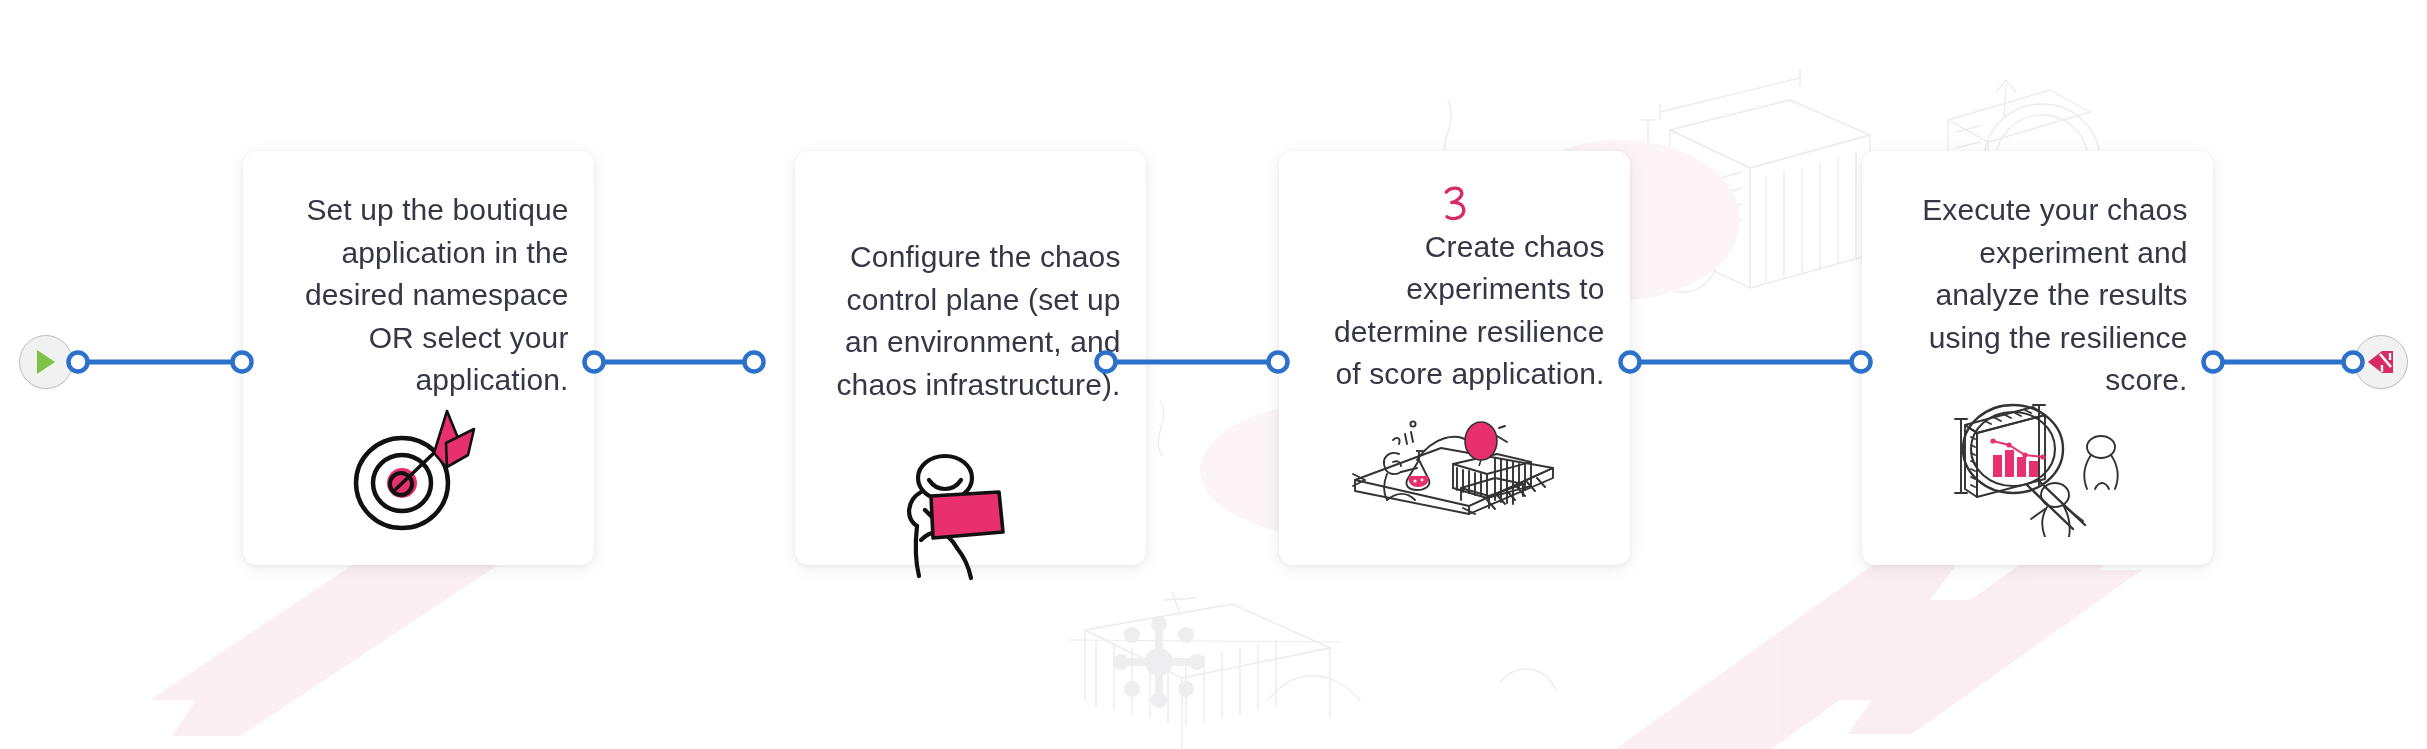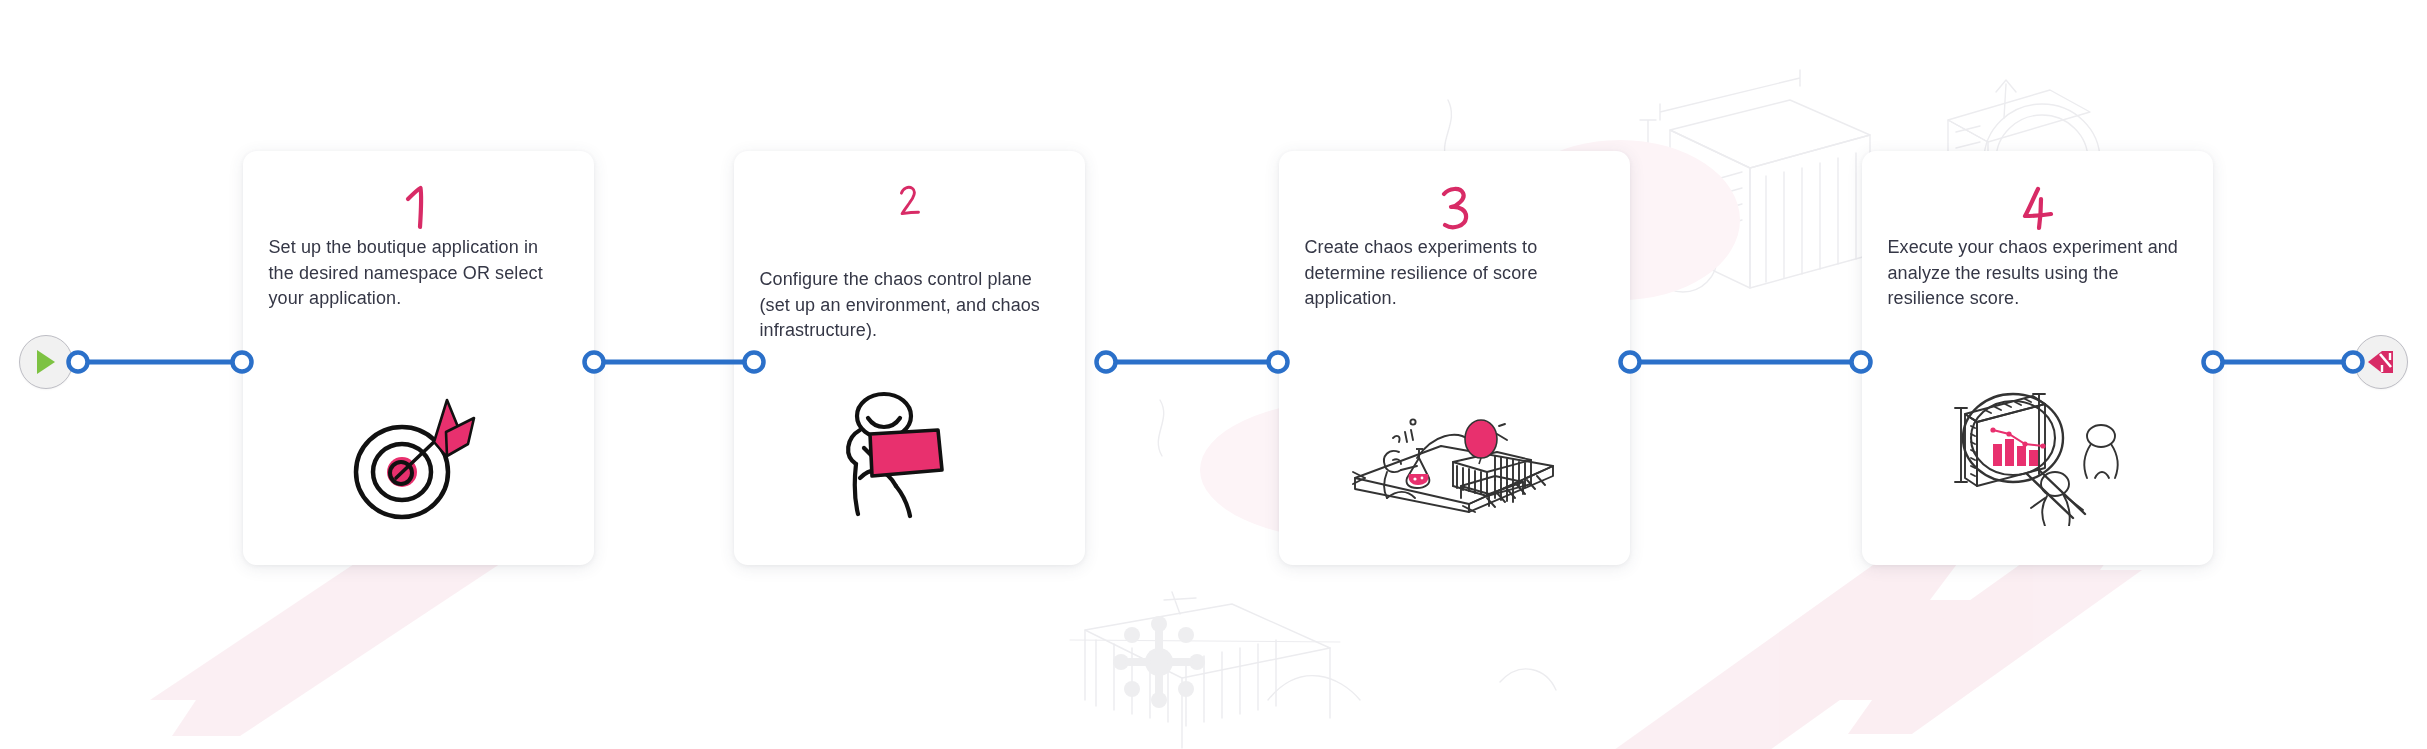--- a/index.html
+++ b/index.html
@@ -74,35 +74,35 @@
     border-radius: 14px;
     box-shadow: 0 3px 16px rgba(60,64,90,0.10),
                 0 1px 4px rgba(60,64,90,0.06);
     z-index: 4;
     display: flex;
     flex-direction: column;
     align-items: center;
     padding: 34px 20px 18px;
   }
   .card-1 { left: 243px;  }
-  .card-2 { left: 734px; gap: 47px;  }
+  .card-2 { left: 795px; gap: 47px;  }
   .card-3 { left: 1279px; }
   .card-4 { left: 1862px; }
 
   .step-number {
     height: 46px;
     display: block;
     margin-bottom: 4px;
   }
 
   .card-text {
-    font-size: 18px;
+    font-size: 30px;
     line-height: 1.42;
     color: #353746;
-    text-align: left;
+    text-align: right;
     font-weight: 400;
     letter-spacing: 0.1px;
     max-width: 300px;
   }
 
   .card-illo {
     margin-top: auto;
     margin-bottom: 26px;
     display: flex;
     align-items: center;

